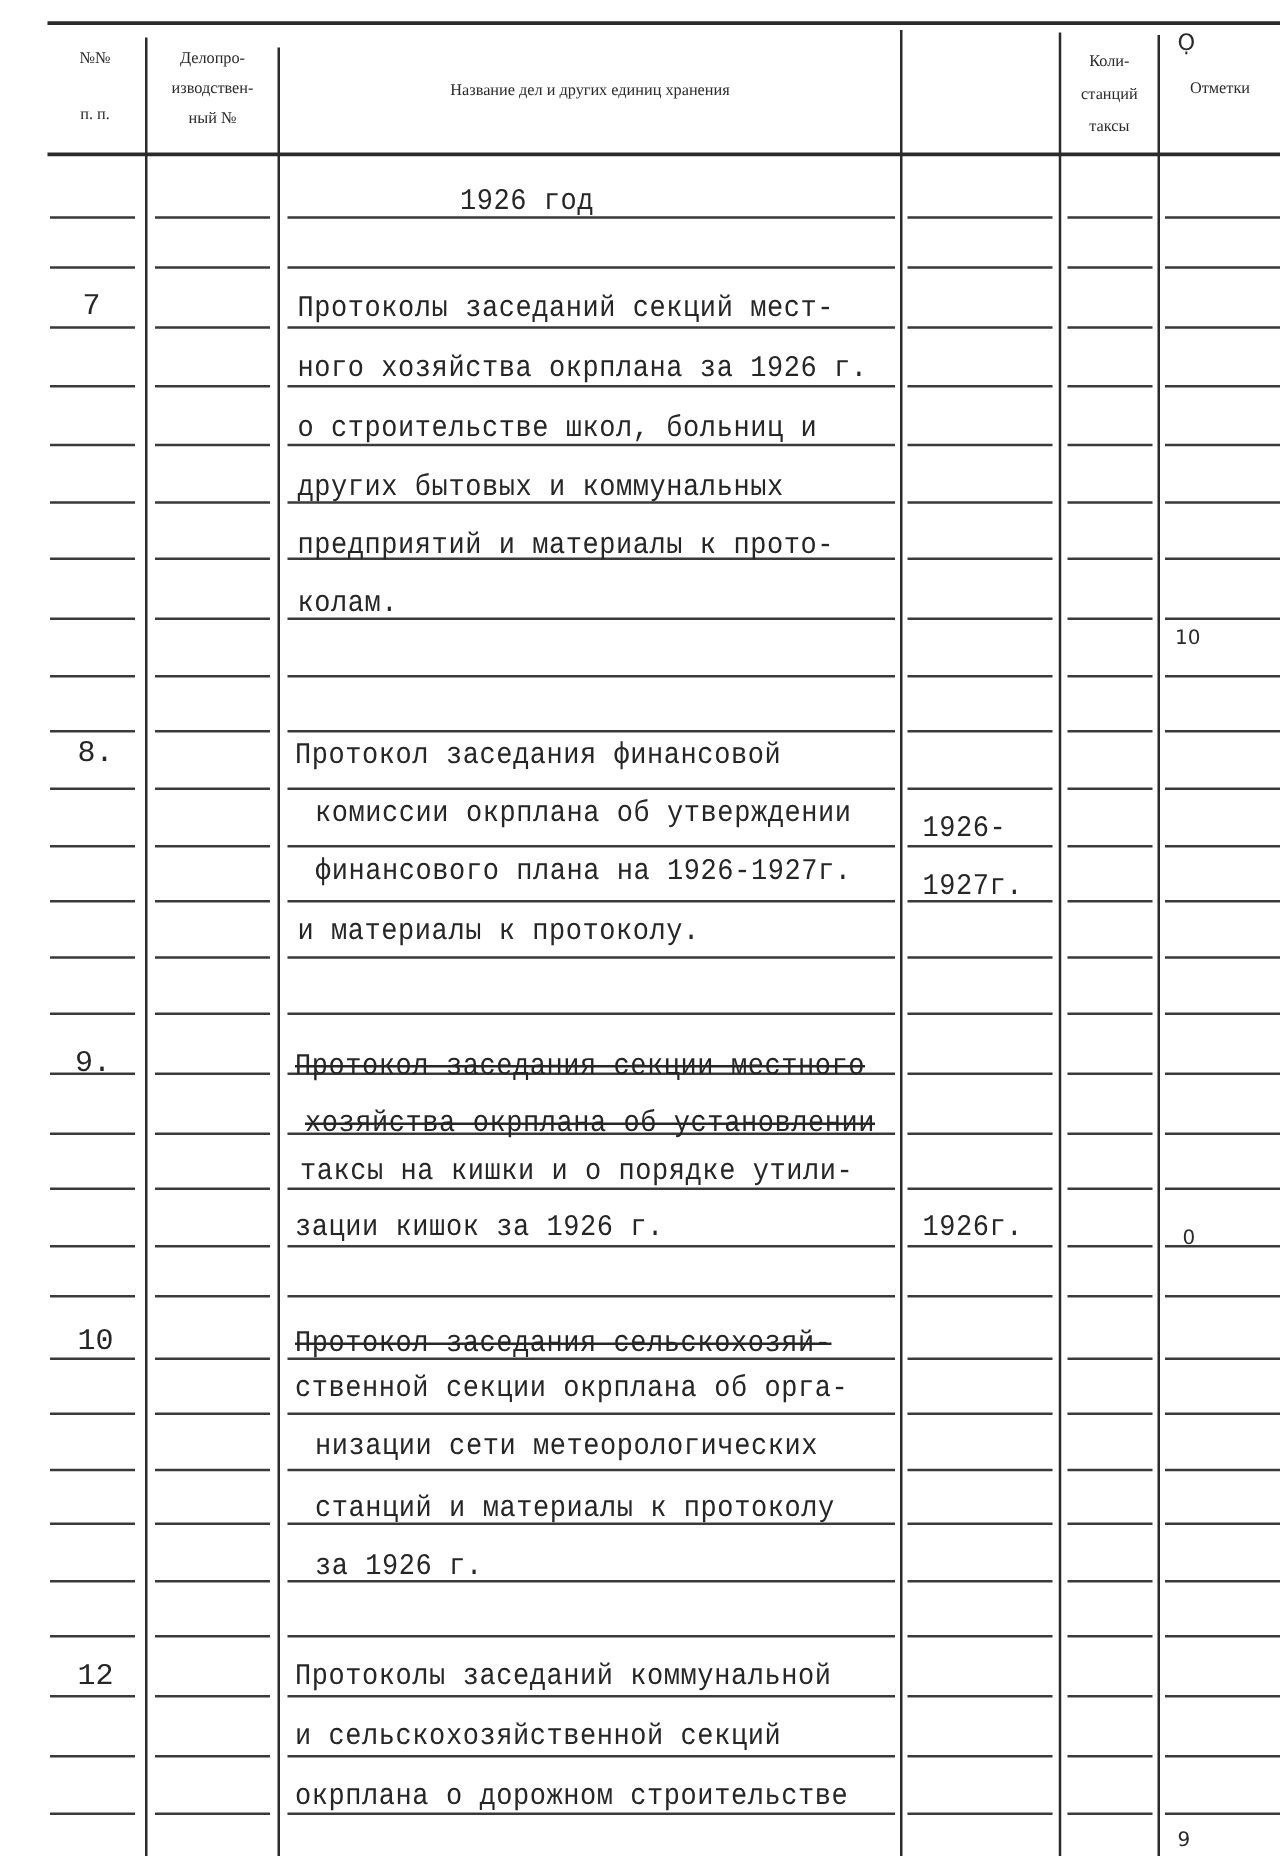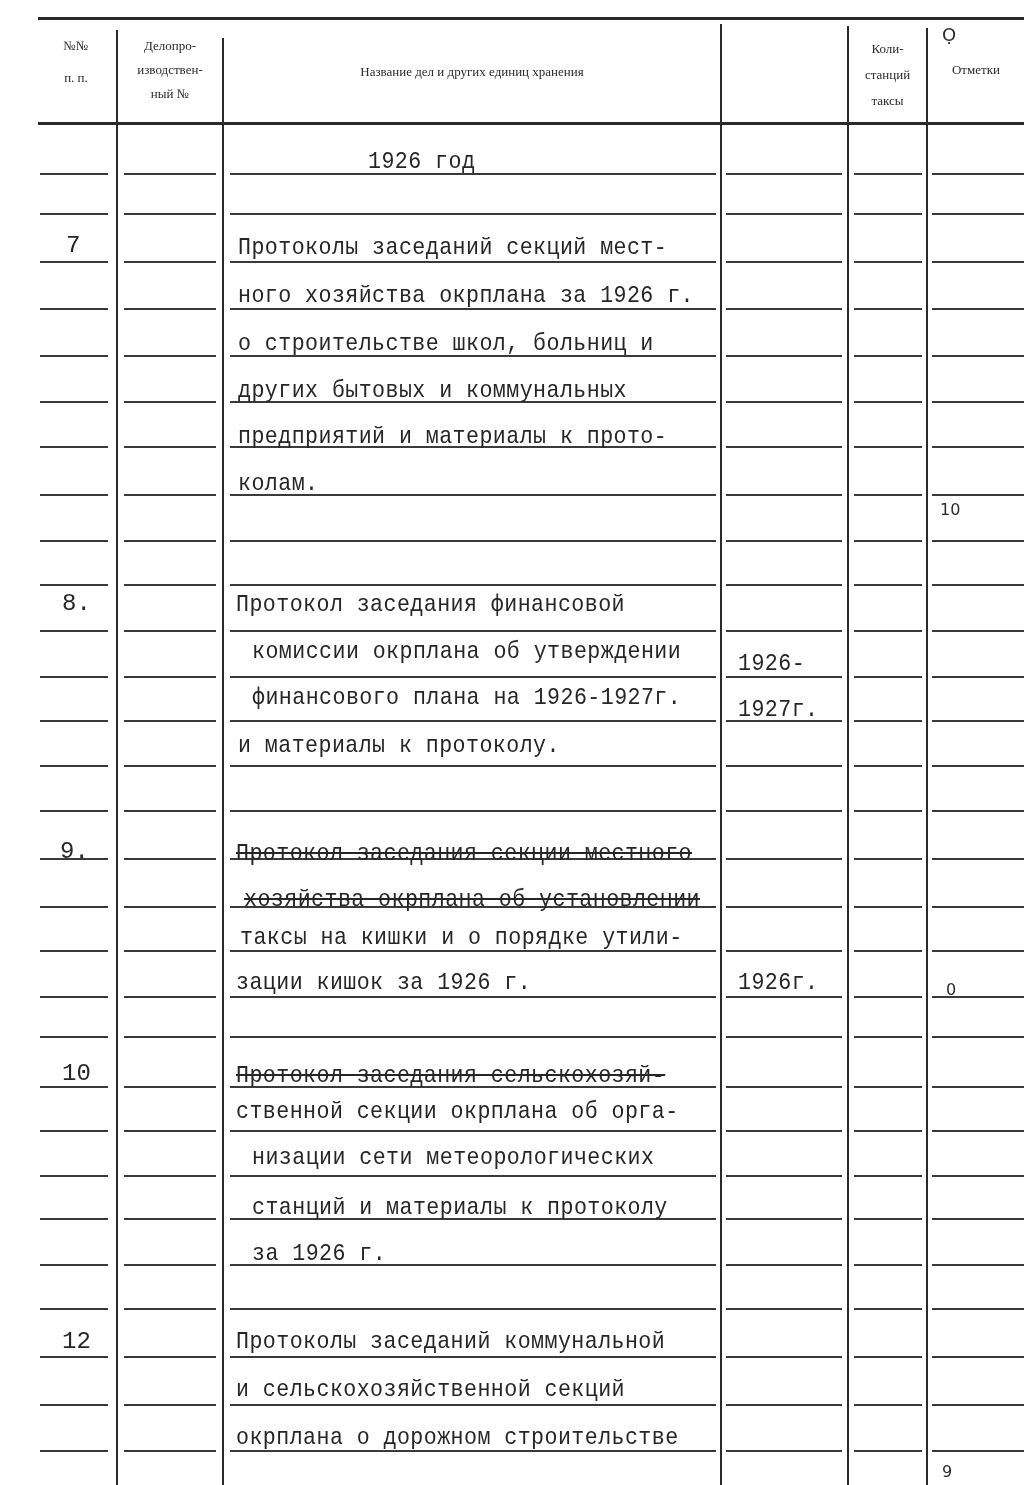--- a/index.html
+++ b/index.html
@@ -24,21 +24,21 @@
   <div class="hline" style="left:38px; top:122px; width:986px; height:2.5px;"></div>
 
   <div class="vline" style="left:116px; top:30px; height:1455px;"></div>
   <div class="vline" style="left:222px; top:38px; height:1447px;"></div>
   <div class="vline" style="left:720px; top:24px; height:1461px;"></div>
   <div class="vline" style="left:847px; top:26px; height:1459px;"></div>
   <div class="vline" style="left:926px; top:28px; height:1457px;"></div>
 
   <div class="hdr" style="left:40px; top:36px; width:72px; line-height:20px;">
     <span>№№</span>
-    <span style="margin-top:12px;">п. п.</span>
+    <span style="margin-top:25px;">п. п.</span>
   </div>
   <div class="hdr" style="left:118px; top:34px; width:104px; line-height:24px;">
     <span>Делопро-</span>
     <span>изводствен-</span>
     <span>ный №</span>
   </div>
   <div class="hdr" style="left:224px; top:60px; width:496px;">
     <span>Название дел и других единиц хранения</span>
   </div>
   <div class="hdr" style="left:849px; top:36px; width:77px; line-height:26px;">

